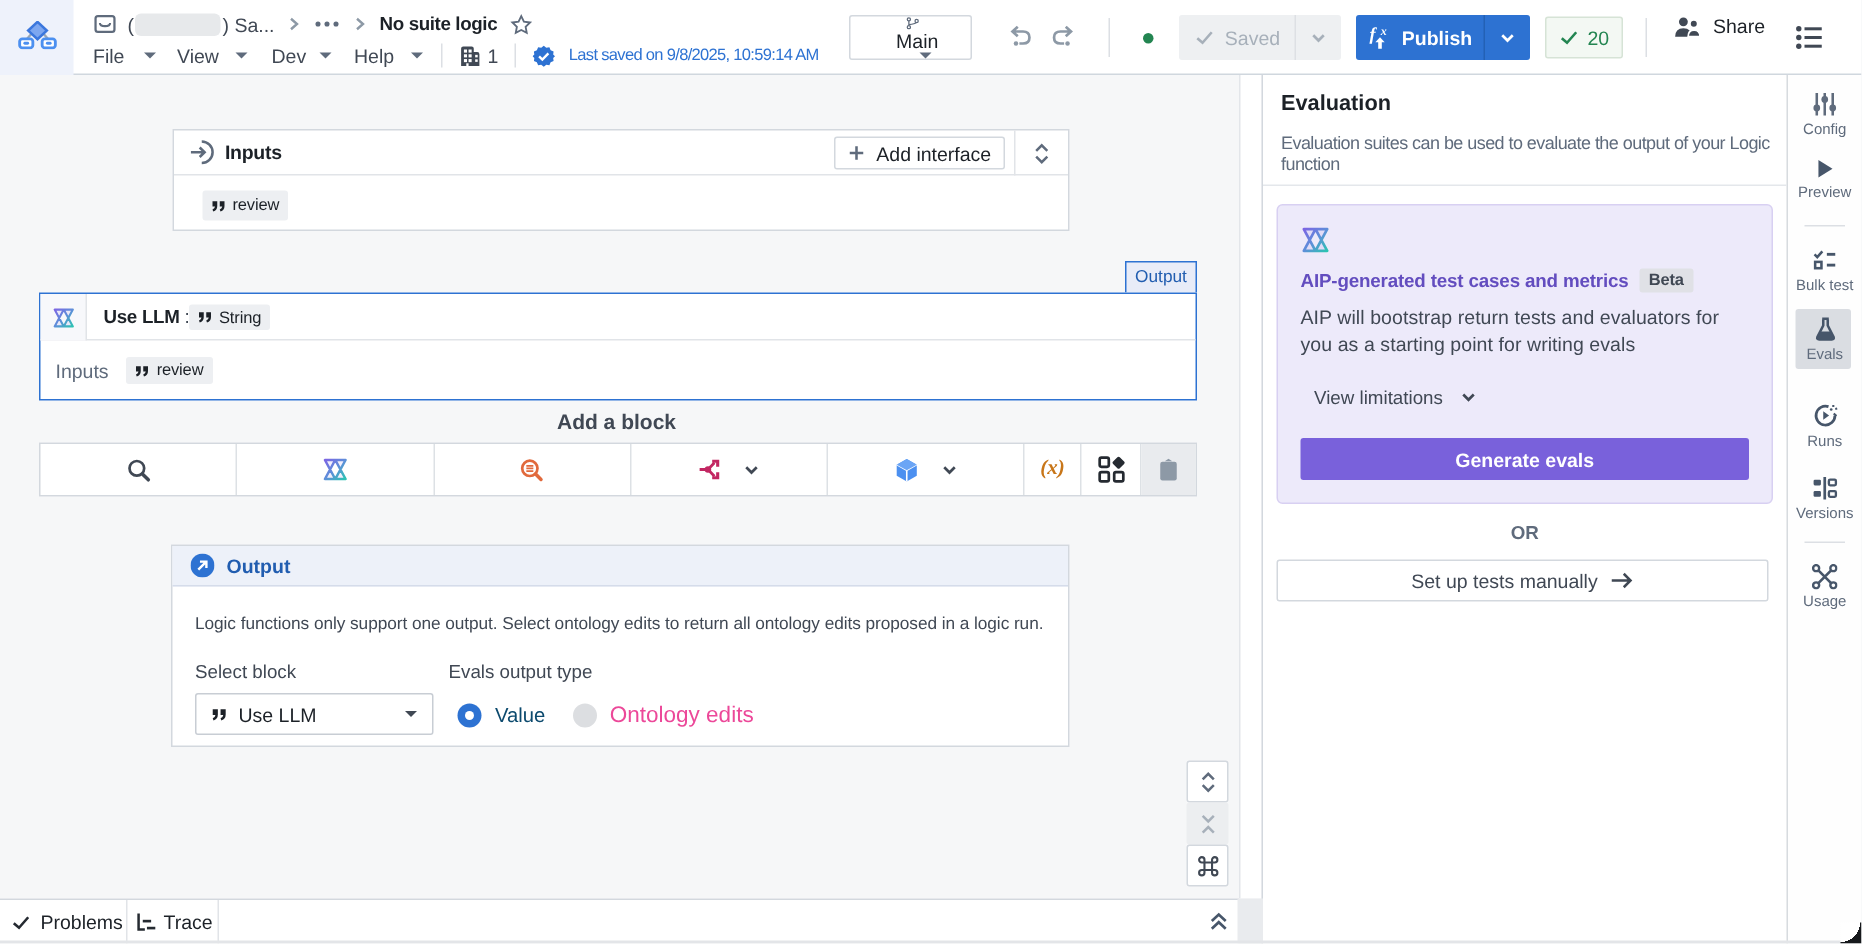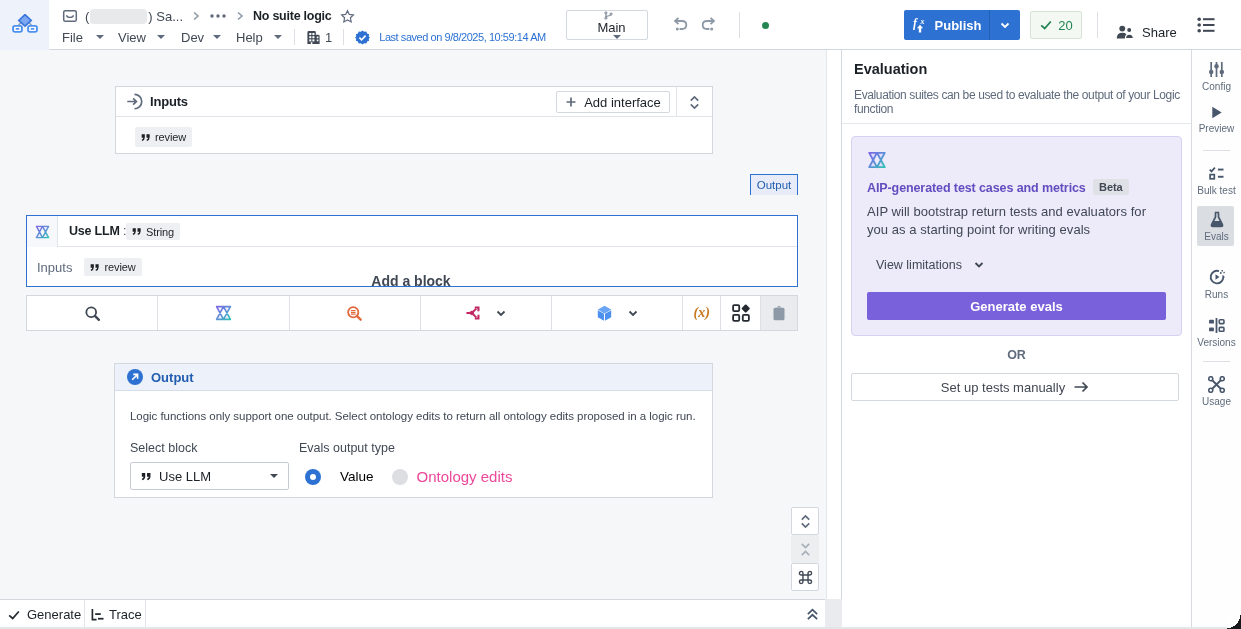--- a/index.html
+++ b/index.html
@@ -13,35 +13,35 @@
 #crumbs { position:absolute; left:62px; top:6px; height:20px; display:flex; align-items:center; font-size:13px; color:#404854; }
 #menus { position:absolute; left:62px; top:28px; height:18px; display:flex; align-items:center; font-size:13px; color:#404854; }
 .menuitem { display:flex; align-items:center; justify-content:space-between; margin-right:8px; }
 .caret { width:0; height:0; border-left:4px solid transparent; border-right:4px solid transparent; border-top:4.5px solid #5f6b7c; margin-left:7px; }
 .vsep { width:1px; height:16px; background:#dcdfe4; margin:0 10px; }
 #rightctl { position:absolute; left:0; top:0; width:1241px; height:50px; }
 #mainbtn { position:absolute; left:566px; top:10px; width:82px; height:30px; border:1px solid #d3d8de; border-radius:2px; background:#fff; display:flex; align-items:center; padding-left:9px; font-size:13px; color:#1c2127;flex-direction:column; }
 #savedgrp { position:absolute; left:786px; top:10px; width:108px; height:30px; background:#eef0f2; border-radius:2px; display:flex; }
 #pubgrp { position:absolute; left:904px; top:10px; width:116px; height:30px; background:#2d72d2; border-radius:2px; display:flex; color:#fff; }
 #badge20 { position:absolute; left:1030px; top:11px; width:52px; height:28px; background:#f3f8f3; border:1px solid #d6e3d6; border-radius:2px; display:flex; align-items:center; justify-content:center; color:#238551; font-size:13px; }
-#sharebtn { position:absolute; left:1116px; top:10px; height:30px; display:flex; align-items:flex-end; font-size:13px; color:#1c2127; }
+#sharebtn { position:absolute; left:1116px; top:10px; height:30px; display:flex; align-items:flex-start; font-size:13px; color:#1c2127; }
 
 
 #canvas { position:absolute; left:0; top:50px; width:826px; height:549px; background:#f6f7f8; }
 #gutter { position:absolute; left:826px; top:50px; width:15px; height:549px; background:#fff; border-left:1px solid #e3e6ea; }
 #rpanelborder { position:absolute; left:841px; top:50px; width:1px; height:579px; background:#d3d8de; }
 
 .panel { position:absolute; background:#fff; border:1px solid #d3d8de; }
 #inputs-panel { left:115px; top:36px; width:598px; height:68px; }
 #inputs-head { position:absolute; left:0; top:0; right:0; height:30px; border-bottom:1px solid #e1e4e8; display:flex; align-items:center; }
 .chip { display:inline-flex; align-items:center; background:#edeff2; border-radius:2px; height:20px; padding:0 6px; font-size:11px; letter-spacing:-0.1px; color:#1c2127; }
 .chip svg { margin-right:4px; width:10px; }
 
 #llm-tab { position:absolute; left:750px; top:124px; width:48px; height:21px; background:#e8ecf8; border:1px solid #2d72d2; border-bottom:none; color:#215db0; font-size:11.5px; display:flex; align-items:center; justify-content:center; }
-#llm-block { position:absolute; left:26px; top:145px; width:772px; height:72px; background:#fff; border:1px solid #2d72d2;margin-top:20px; }
+#llm-block { position:absolute; left:26px; top:145px; width:772px; height:72px; background:#fff; border:1px solid #2d72d2; }
 #llm-iconcell { position:absolute; left:0; top:0; width:31px; height:31px; background:#f7f8fb; border-right:1px solid #e1e4e8; display:flex; align-items:center; justify-content:center; }
 #llm-headrow { position:absolute; left:0; top:0; right:0; height:31px; border-bottom:1px solid #e1e4e8; }
 #llm-bodyrow { position:absolute; left:0; top:32px; right:0; height:38px; display:flex; align-items:center; }
 
 #addblock-label { position:absolute; left:0; top:223px; width:822px; text-align:center; font-size:14px; font-weight:bold; color:#404854; }
 #blockbar { position:absolute; left:26px; top:245px; width:772px; height:36px; background:#fff; border:1px solid #d3d8de; display:flex; }
 .bcell { height:100%; display:flex; align-items:center; justify-content:center; border-right:1px solid #dde1e5; }
 
 #output-panel { left:114px; top:313px; width:599px; height:135px; }
 #output-head { position:absolute; left:0; top:0; right:0; height:27px; background:#edf1f9; border-bottom:1px solid #d5dcea; display:flex; align-items:center; padding-left:12px; color:#215db0; font-weight:bold; font-size:13px; }
@@ -144,20 +144,31 @@
     <svg width="17" height="15" viewBox="0 0 17 15" style="position:absolute;left:672px;top:17px">
         <path d="M6.5 0.8 L3 4 L6.5 7.2 M3.6 4 L10 4 Q14.3 4 14.3 8 Q14.3 12 10 12 L7.6 12" fill="none" stroke="#8d99a6" stroke-width="1.8"></path>
         <circle cx="5.3" cy="12" r="1.5" fill="#8d99a6"></circle>
       </svg>
     <svg width="17" height="15" viewBox="0 0 17 15" style="position:absolute;left:700px;top:17px">
         <path d="M10.5 0.8 L14 4 L10.5 7.2 M13.4 4 L7 4 Q2.7 4 2.7 8 Q2.7 12 7 12 L9.4 12" fill="none" stroke="#8d99a6" stroke-width="1.8"></path>
         <circle cx="11.7" cy="12" r="1.5" fill="#8d99a6"></circle>
       </svg>
     <div style="position:absolute;left:739px;top:12px;width:1px;height:26px;background:#dcdfe4"></div>
     <div style="position:absolute;left:762px;top:22px;width:7px;height:7px;border-radius:50%;background:#238551"></div>
+    <div id="savedgrp">
+      <div style="flex:1;display:flex;align-items:center;justify-content:center;border-right:1px solid #dde0e4;color:#a7b0ba;font-size:13px">
+        <svg width="14" height="14" viewBox="0 0 16 16" style="margin-right:7px">
+            <path d="M2.5 8.5 L6.5 12 L13.5 4" fill="none" stroke="#a7b0ba" stroke-width="2"></path>
+          </svg>Saved</div>
+      <div style="width:30px;display:flex;align-items:center;justify-content:center">
+          <svg width="12" height="12" viewBox="0 0 12 12">
+            <path d="M2.5 4.5 L6 8 L9.5 4.5" fill="none" stroke="#a7b0ba" stroke-width="1.8"></path>
+          </svg>
+        </div>
+    </div>
     <div id="pubgrp">
       <div style="flex:1;display:flex;align-items:center;justify-content:center;border-right:1px solid #2361b5;font-size:13px;font-weight:bold">
         <svg width="16" height="16" viewBox="0 0 16 16" style="margin-right:7px">
             <text x="1" y="9.5" font-size="12" font-style="italic" fill="#fff" font-family="Liberation Serif">f</text>
             <text x="8.5" y="6.5" font-size="8" font-style="italic" fill="#fff" font-family="Liberation Serif">x</text>
             <path d="M4.9 11.2 L8 7.8 L11.1 11.2 Z" fill="#fff"></path>
             <rect x="6.8" y="10.9" width="2.4" height="4.6" fill="#fff"></rect>
           </svg>Publish</div>
       <div style="width:30px;display:flex;align-items:center;justify-content:center">
           <svg width="12" height="12" viewBox="0 0 12 12">
@@ -328,21 +339,21 @@
           <path d="M0.8 1 L4.6 1 L4.6 4.8 Q4.6 8.2 1.4 9.2 L0.8 7.6 Q2.6 6.8 2.8 5.2 L0.8 5.2 Z" fill="#1c2127"></path>
           <path d="M6.6 1 L10.4 1 L10.4 4.8 Q10.4 8.2 7.2 9.2 L6.6 7.6 Q8.4 6.8 8.6 5.2 L6.6 5.2 Z" fill="#1c2127"></path>
         </svg>
       <span style="font-size:13px;margin-left:7px">Use LLM</span>
       <span class="caret" style="position:absolute;right:10px;border-top-color:#404854"></span>
     </div>
     <div style="position:absolute;left:190px;top:104px;display:flex;align-items:center">
       <span style="width:16px;height:16px;border-radius:50%;background:#2d72d2;display:inline-flex;align-items:center;justify-content:center">
           <span style="width:6px;height:6px;border-radius:50%;background:#fff"></span>
         </span>
-      <span style="font-size:13.5px;margin-left:19px;color:#000000">Value</span>
+      <span style="font-size:13.5px;margin-left:9px;color:#0c4a6e">Value</span>
       <span style="width:16px;height:16px;border-radius:50%;background:#dcdee1;margin-left:18px"></span>
       <span style="font-size:15px;margin-left:9px;color:#ec4899">Ontology edits</span>
     </div>
   </div>
 
   <div id="fab">
     <div class="fabbtn">
         <svg width="13" height="15" viewBox="0 0 14 16">
           <path d="M3 6 L7 2 L11 6 M3 10 L7 14 L11 10" fill="none" stroke="#5f6b7c" stroke-width="1.8"></path>
         </svg>
@@ -454,21 +465,21 @@
         <path d="M4 4 L12 12 M12 4 L4 12" stroke="#47566a" stroke-width="1.7"></path>
       </svg>
     <div>Usage</div>
     </div>
 </div>
 <div id="bottombar">
   <div class="btab" style="left:0;width:85px">
     <svg width="14" height="14" viewBox="0 0 16 16" style="margin-left:7px">
         <path d="M2.5 8.5 L6.5 12 L13.5 4" fill="none" stroke="#252a31" stroke-width="2"></path>
       </svg>
-    <span style="margin-left:6px">Generate</span>
+    <span style="margin-left:6px">Problems</span>
     </div>
   <div class="btab" style="left:85px;width:61px">
     <svg width="13" height="13" viewBox="0 0 14 14" style="margin-left:6px">
         <path d="M1.5 1 L1.5 12.5 L6 12.5" fill="none" stroke="#252a31" stroke-width="1.8"></path>
         <rect x="4.5" y="5.6" width="6" height="1.9" fill="#252a31"></rect>
         <rect x="7.5" y="10.6" width="6" height="1.9" fill="#252a31"></rect>
       </svg>
     <span style="margin-left:5px">Trace</span>
     </div>
   <svg width="13" height="13" viewBox="0 0 14 14" style="position:absolute;left:806px;top:8px">

